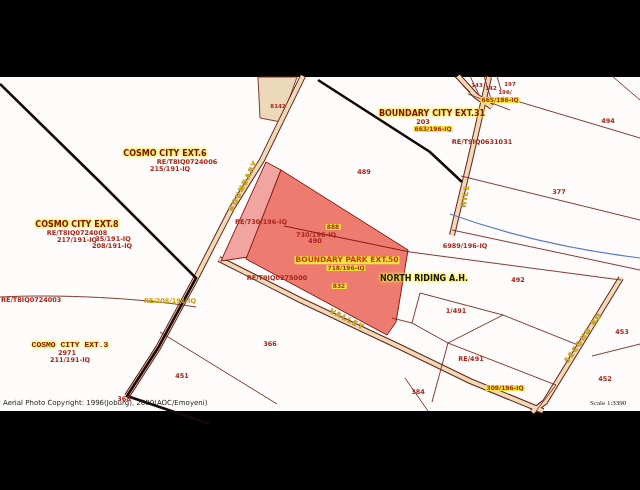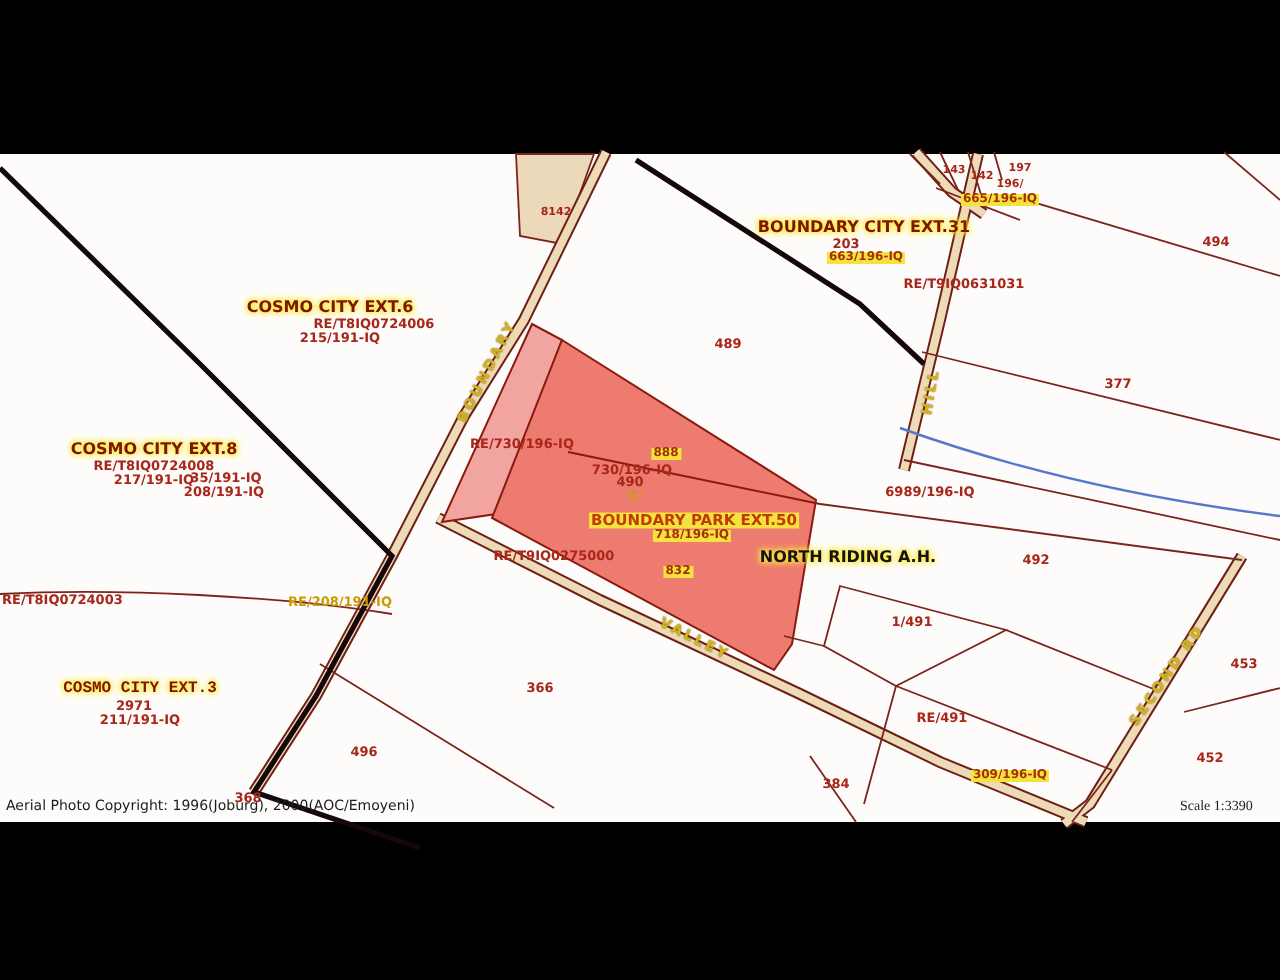--- a/index.html
+++ b/index.html
@@ -87,21 +87,21 @@
       <span class="lbl red" style="left: 77px; top: 233px; transform: translate(-50%, -50%);">RE/T8IQ0724008</span>
       <span class="lbl red" style="left: 77px; top: 240px; transform: translate(-50%, -50%);">217/191-IQ</span>
       <span class="lbl red" style="left: 113px; top: 239px; transform: translate(-50%, -50%);">35/191-IQ</span>
       <span class="lbl red" style="left: 112px; top: 246px; transform: translate(-50%, -50%);">208/191-IQ</span>
       <span class="lbl red" style="left: 1px; top: 300px; transform: translate(0px, -50%);">RE/T8IQ0724003</span>
       <span class="lbl suburb" style="left: 70px; top: 345px; transform: translate(-50%, -50%); font-family: Liberation Mono, monospace;">COSMO CITY EXT.3</span>
       <span class="lbl red" style="left: 67px; top: 353px; transform: translate(-50%, -50%);">2971</span>
       <span class="lbl red" style="left: 70px; top: 360px; transform: translate(-50%, -50%);">211/191-IQ</span>
       <span class="lbl yellow" style="left: 170px; top: 301px; transform: translate(-50%, -50%);">RE/208/191-IQ</span>
       <span class="lbl red" style="left: 124px; top: 399px; transform: translate(-50%, -50%);">368</span>
-      <span class="lbl red" style="left: 182px; top: 376px; transform: translate(-50%, -50%);">496</span>
+      <span class="lbl red" style="left: 182px; top: 376px; transform: translate(-50%, -50%);">451</span>
       <span class="lbl red" style="left: 270px; top: 344px; transform: translate(-50%, -50%);">366</span>
       <span class="lbl red tiny" style="left: 278px; top: 107px; transform: translate(-50%, -50%);">8142</span>
       <span class="lbl suburb" style="left: 432px; top: 114px; transform: translate(-50%, -50%);">BOUNDARY CITY EXT.31</span>
       <span class="lbl red" style="left: 423px; top: 122px; transform: translate(-50%, -50%);">203</span>
       <span class="lbl hl" style="left: 433px; top: 129px; transform: translate(-50%, -50%);">663/196-IQ</span>
       <span class="lbl red" style="left: 482px; top: 142px; transform: translate(-50%, -50%);">RE/T9IQ0631031</span>
       <span class="lbl red tiny" style="left: 477px; top: 86px; transform: translate(-50%, -50%);">143</span>
       <span class="lbl red tiny" style="left: 491px; top: 89px; transform: translate(-50%, -50%);">142</span>
       <span class="lbl red tiny" style="left: 510px; top: 85px; transform: translate(-50%, -50%);">197</span>
       <span class="lbl red tiny" style="left: 505px; top: 93px; transform: translate(-50%, -50%);">196/</span>

